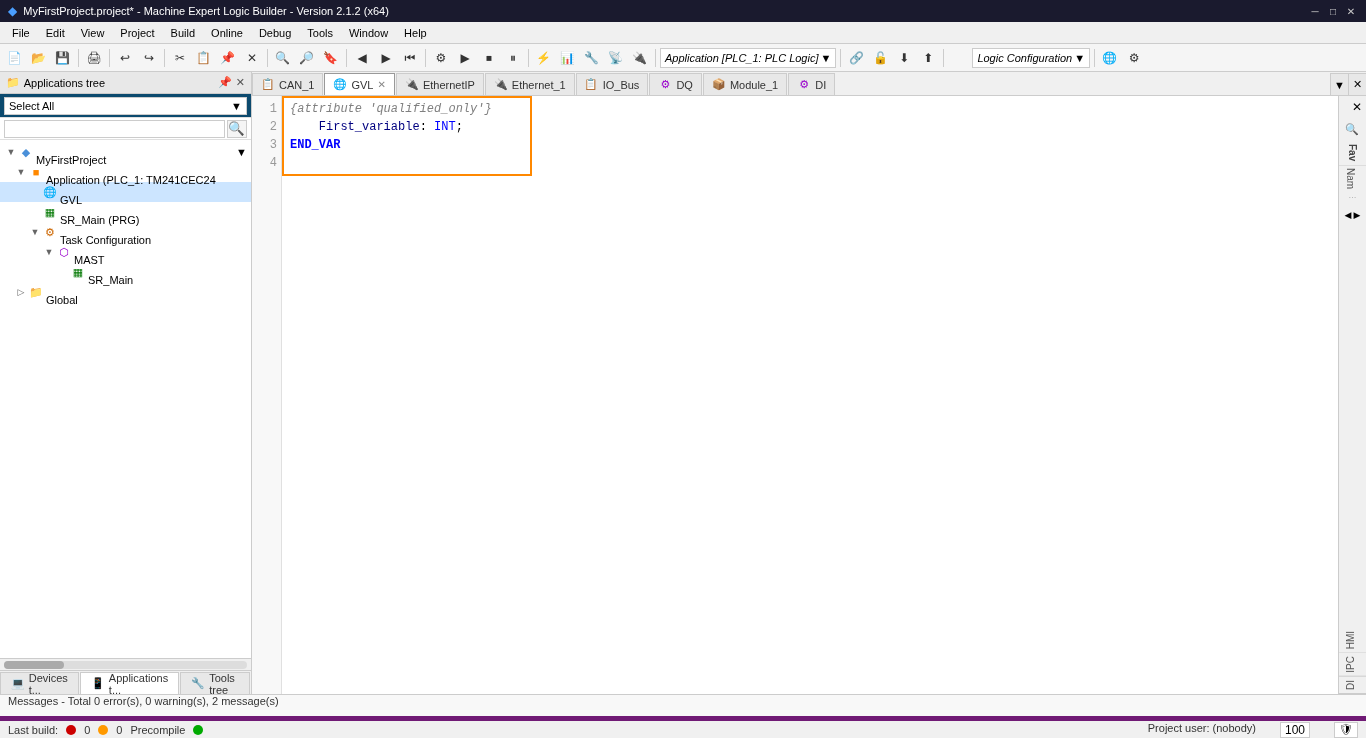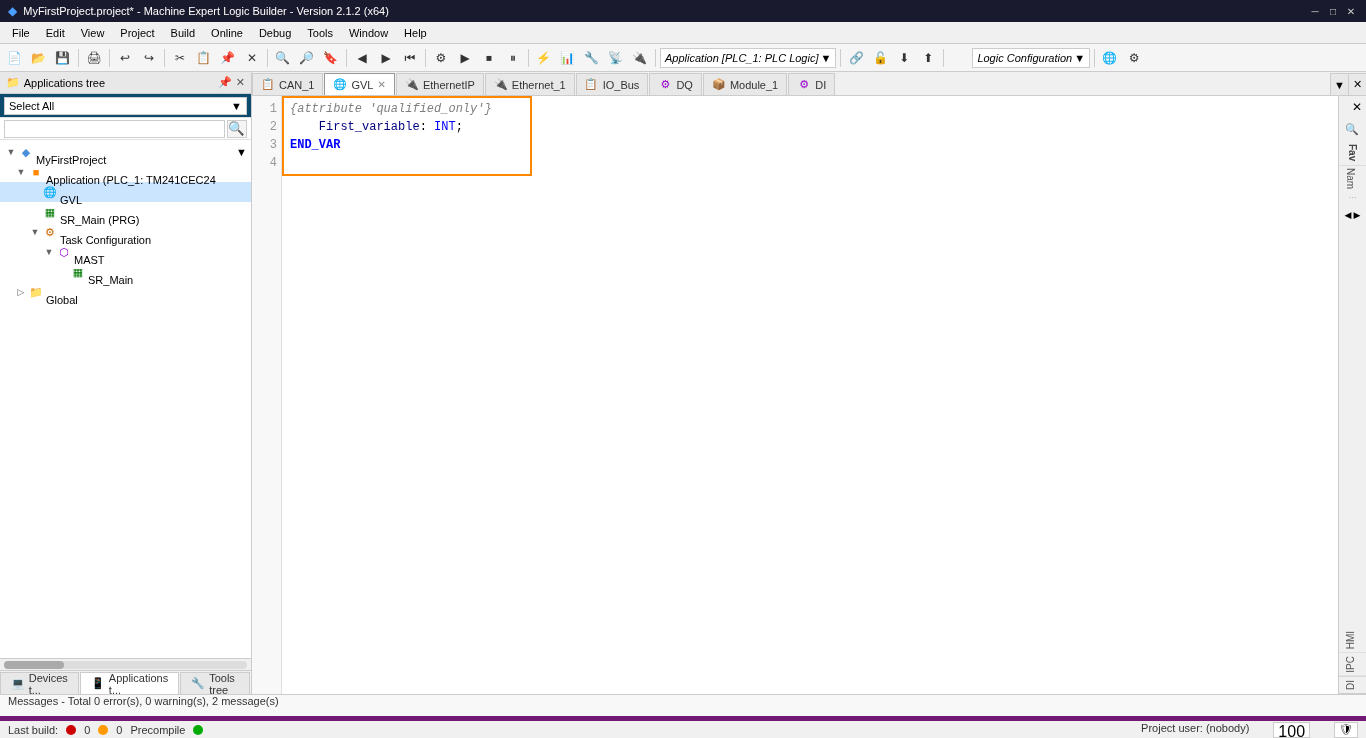--- a/index.html
+++ b/index.html
@@ -642,19 +642,19 @@
       <span>Last build:</span>
       <span class="status-dot status-red"></span>
       <span>0</span>
       <span class="status-dot status-yellow"></span>
       <span>0</span>
       <span>Precompile</span>
       <span class="status-dot status-green"></span>
     </div>
     <div id="status-right">
       <span>Project user: (nobody)</span>
-      <button style="font-size:16px; border:1px solid #ccc; background:#fff; padding:0 4px; height:16px; cursor:pointer;">
+      <button style="font-size:12px; border:1px solid #ccc; background:#fff; padding:0 4px; height:16px; cursor:pointer;">
         <span>100</span>
       </button>
       <button style="font-size:11px; border:1px solid #ccc; background:#fff; padding:0 4px; height:16px; cursor:pointer;">🛡</button>
     </div>
   </div>
 </div>
 
 </body></html>

